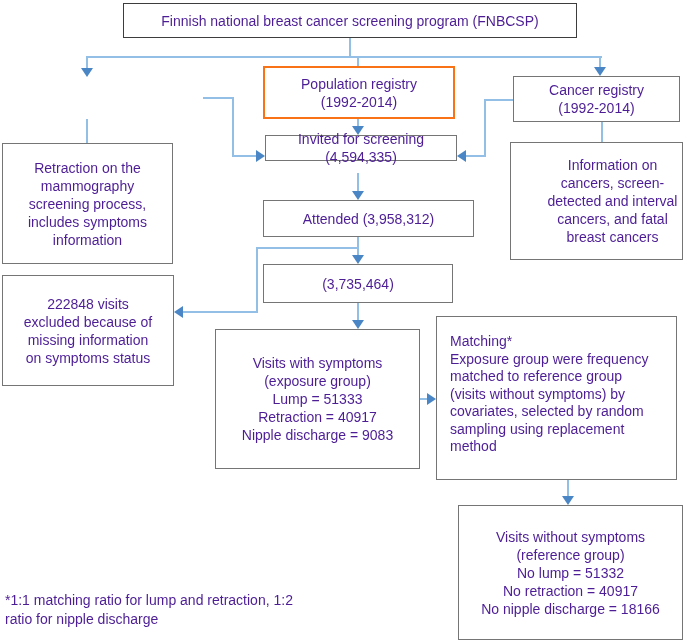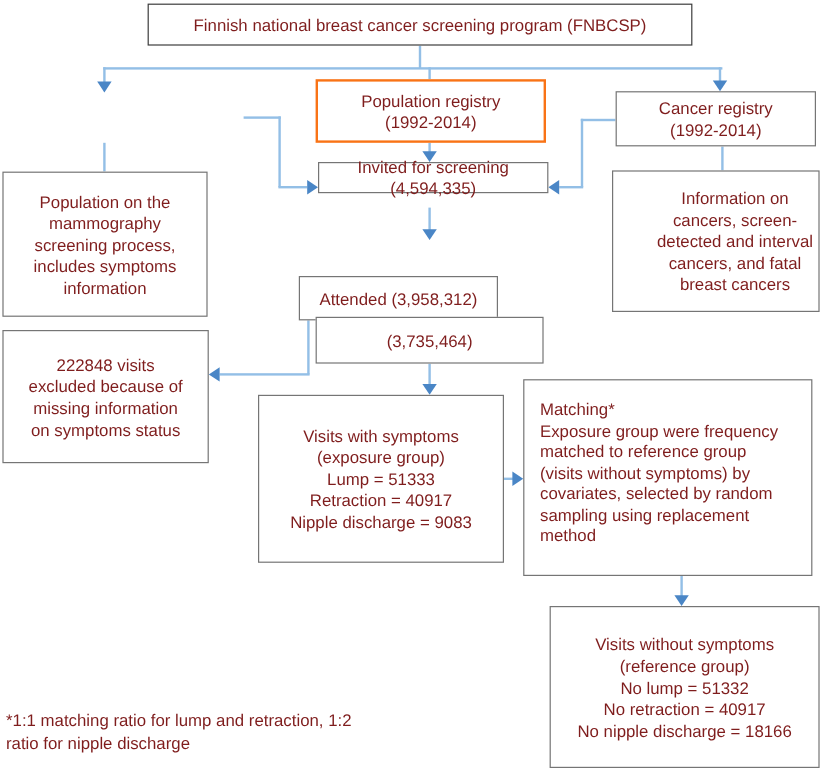--- a/index.html
+++ b/index.html
@@ -2,21 +2,21 @@
 <html style="--line-color: #93bfe6; --arrow-color: #4a86c6;"><head>
 <meta charset="utf-8">
 <style>
   :root{
     --line-color:#93bfe6;
     --arrow-color:#4a86c6;
   }
   html,body{margin:0;padding:0;background:#fff;}
   #canvas{
     position:relative;width:685px;height:643px;background:#fff;
-    font-family:"Liberation Sans",sans-serif;color:#7f1d1d;overflow:hidden;
+    font-family:"Liberation Sans",sans-serif;color:#4c1d95;overflow:hidden;
   }
   .node{
     position:absolute;background:#fff;box-sizing:border-box;
     display:flex;flex-direction:column;justify-content:center;align-items:center;
     text-align:center;font-size:14px;line-height:18px;
   }
   .gray{border:1.5px solid #757575;}
   .darkline{border:1.5px solid #3d3d3d;}
   .thick{border:2px solid #f97316;}
   .ln{white-space:nowrap;}
@@ -95,36 +95,36 @@
     <div class="ln">Cancer registry</div>
     <div class="ln">(1992-2014)</div>
   </div>
 
   <div class="node gray" style="left:265px;top:135px;width:192px;height:26px;">
     <div class="ln">Invited for screening</div>
     <div class="ln">(4,594,335)</div>
   </div>
 
   <div class="node gray" style="left:2px;top:143px;width:171px;height:121px;">
-    <div class="ln">Population on the</div>
+    <div class="ln">Retraction on the</div>
     <div class="ln">mammography</div>
     <div class="ln">screening process,</div>
     <div class="ln">includes symptoms</div>
     <div class="ln">information</div>
   </div>
 
   <div class="node gray" style="left:510px;top:142px;width:173px;height:118px;padding-left:32px;">
     <div class="ln">Information on</div>
     <div class="ln">cancers, screen-</div>
     <div class="ln">detected and interval</div>
     <div class="ln">cancers, and fatal</div>
     <div class="ln">breast cancers</div>
   </div>
 
-  <div class="node gray" style="left:249px;top:200px;width:166px;height:37px;margin-top:30px;">
+  <div class="node gray" style="left:263px;top:200px;width:211px;height:37px;">
     <div class="ln">Attended (3,958,312)</div>
   </div>
 
   <div class="node gray" style="left:263px;top:264px;width:190px;height:39px;">
     <div class="ln">(3,735,464)</div>
   </div>
 
   <div class="node gray" style="left:2px;top:275px;width:172px;height:111px;">
     <div class="ln">222848 visits</div>
     <div class="ln">excluded because of</div>

